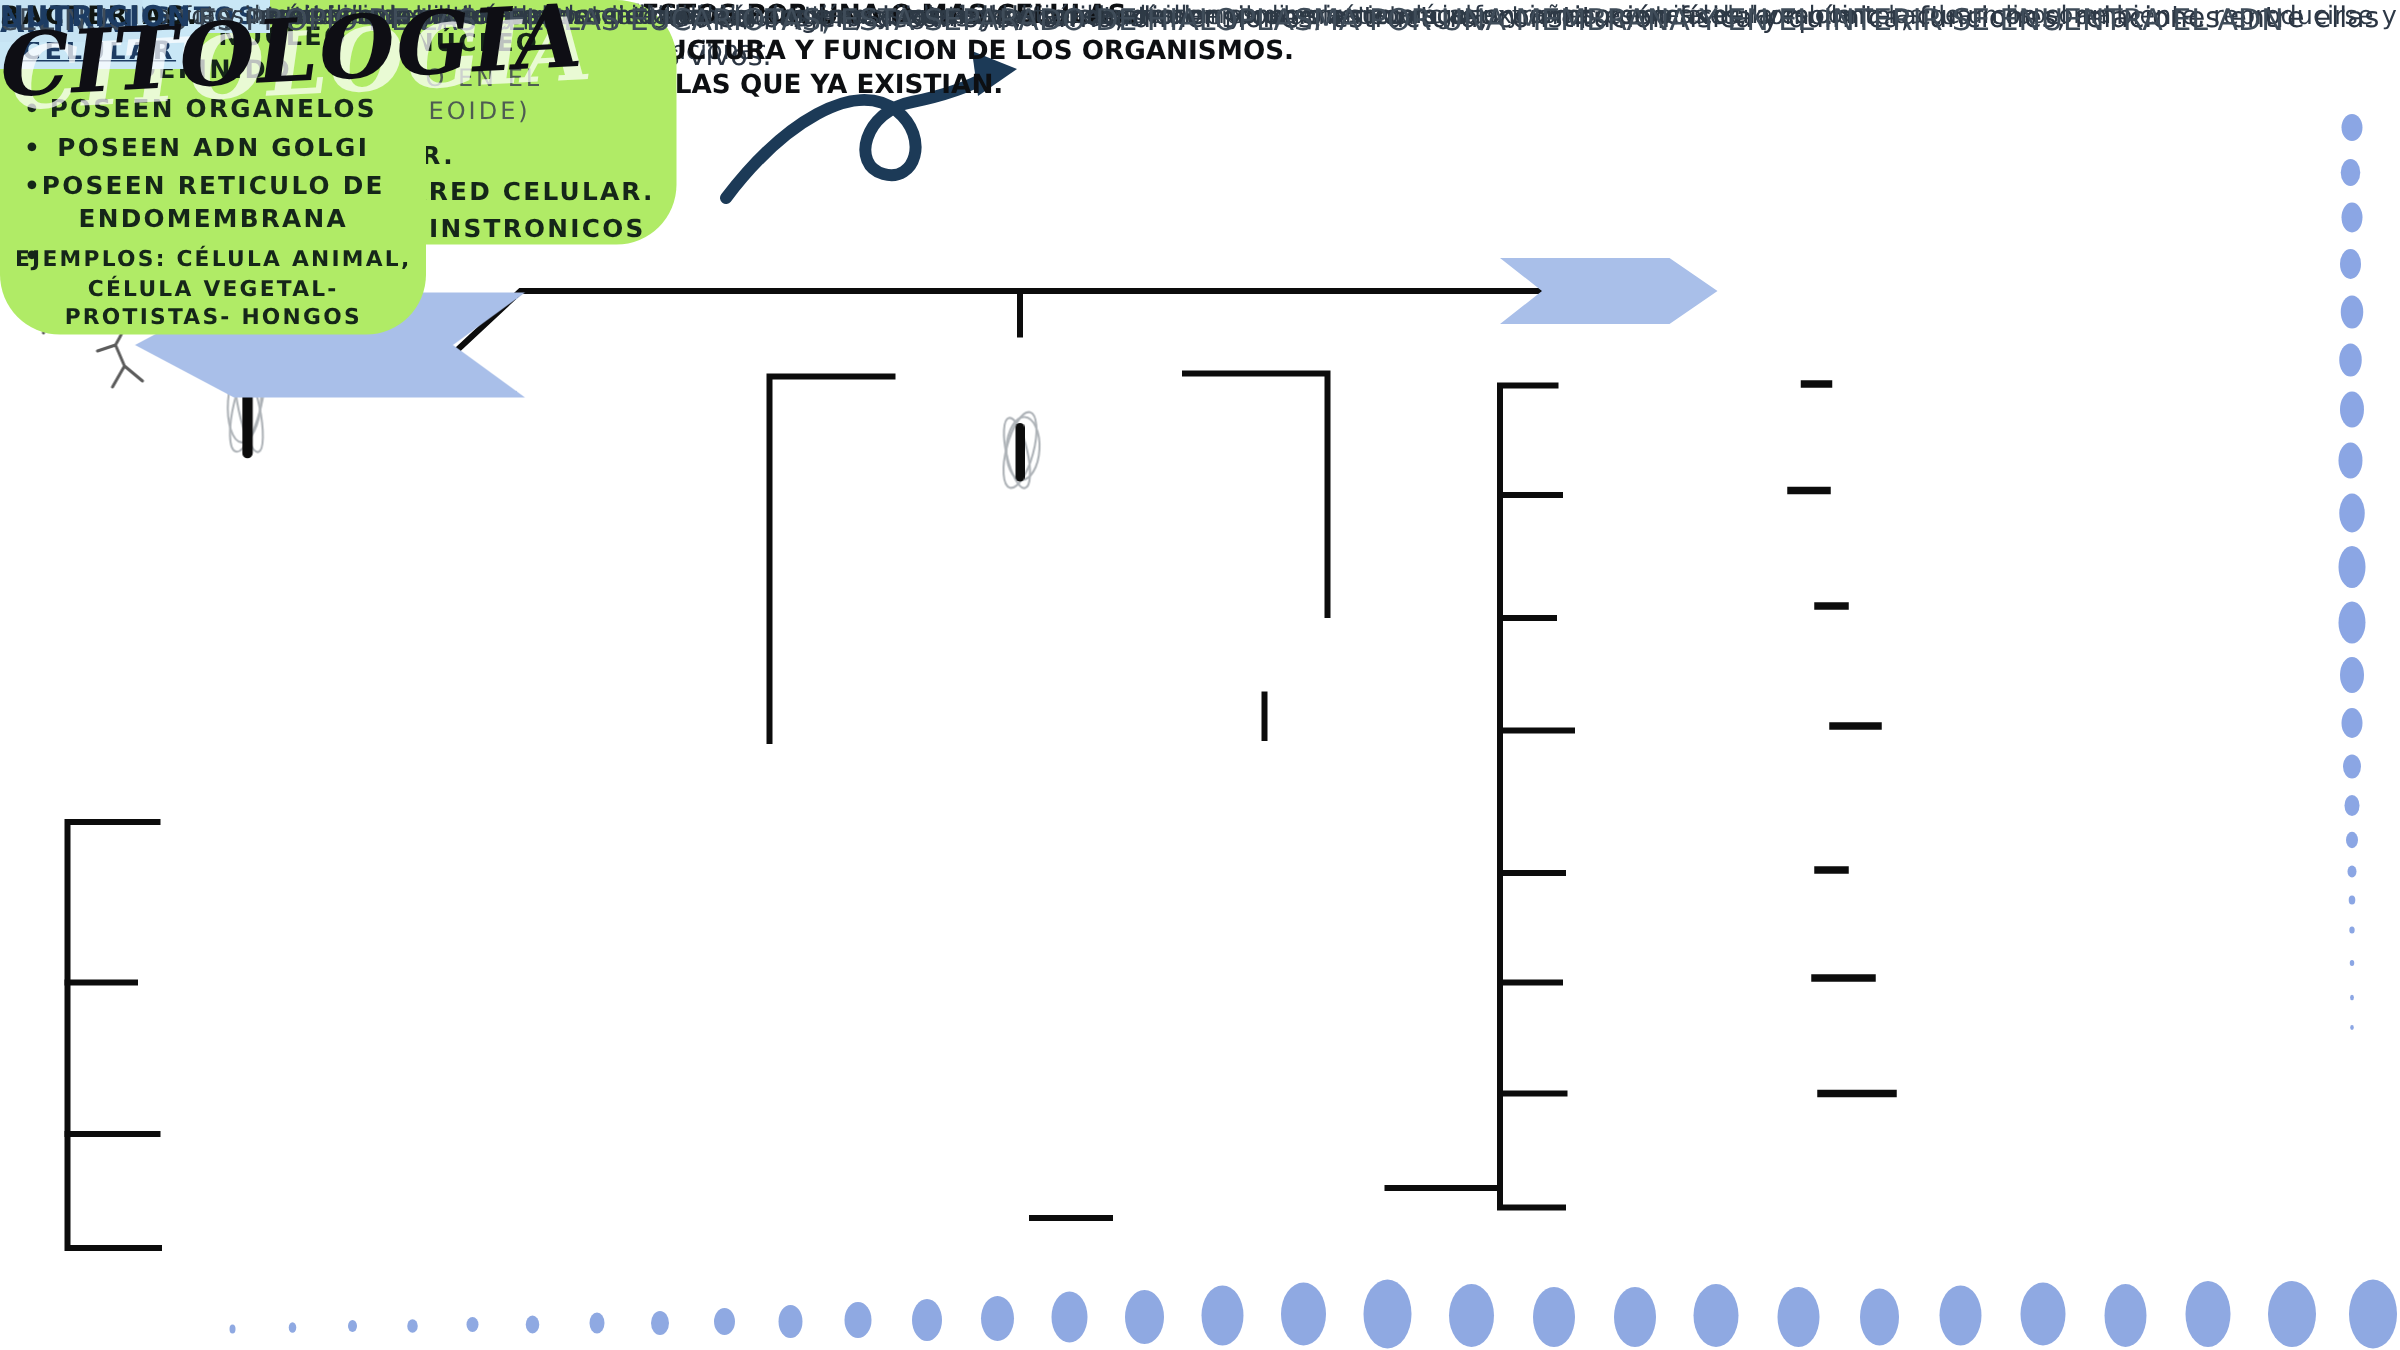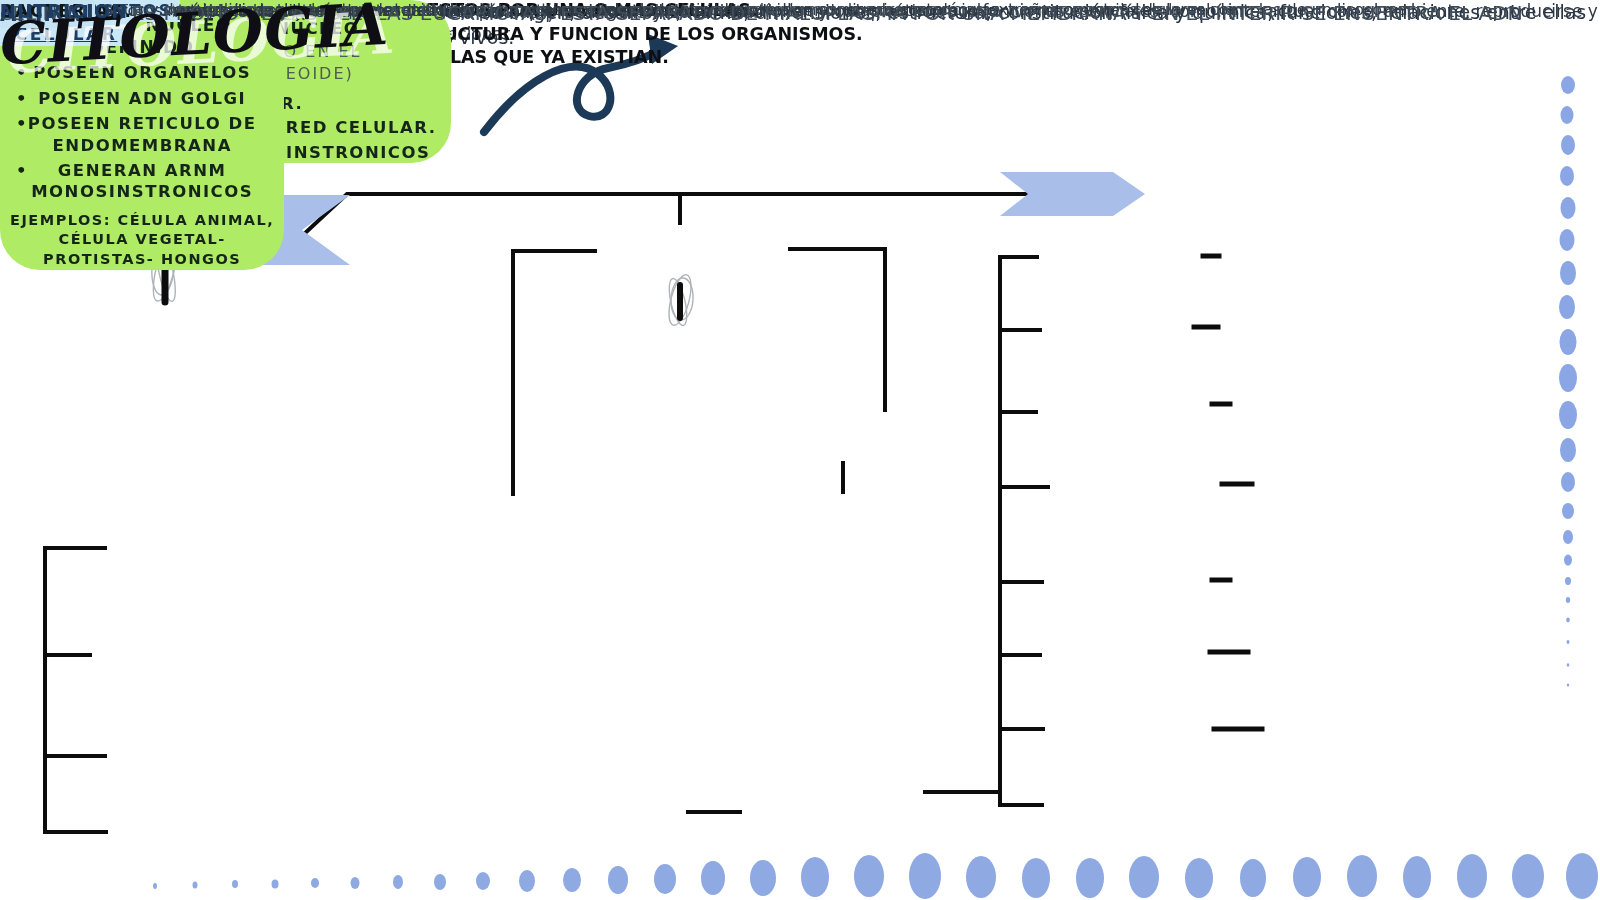--- a/index.html
+++ b/index.html
@@ -262,22 +262,20 @@
       <span style="position:absolute;left:6px;">•</span>
       <span class="preline">POSEEN ADN GOLGI</span>
     </div>
     <div class="gp-bold" style="position:relative;margin-top:4px;">
       <span style="position:absolute;left:6px;">•</span>
       <span class="preline">POSEEN RETICULO DE
 ENDOMEMBRANA</span>
     </div>
     <div class="gp-bold" style="position:relative;margin-top:4px;">
       <span style="position:absolute;left:6px;">•</span>
-      <span class="preline">GENERAN ARNM
-MONOSINSTRONICOS</span>
     </div>
     <div class="gp-bold preline" style="font-size:14.5px;margin-top:8px;line-height:1.35;">EJEMPLOS: CÉLULA ANIMAL,
 CÉLULA VEGETAL-
 PROTISTAS- HONGOS</div>
   </div>
 
   <svg class="abs z2" style="left:995;top:170;" width="155" height="48" viewBox="0 0 155 48">
     <polygon fill="#a9bfe9" points="5,2 118,2 150,24 118,46 5,46 33,24"></polygon>
   </svg>
   <div class="abs banner-label" style="left:1010;top:172;width:125;height:44;font-size:19px;letter-spacing:1px;font-weight:800;">NUTRICION</div>

